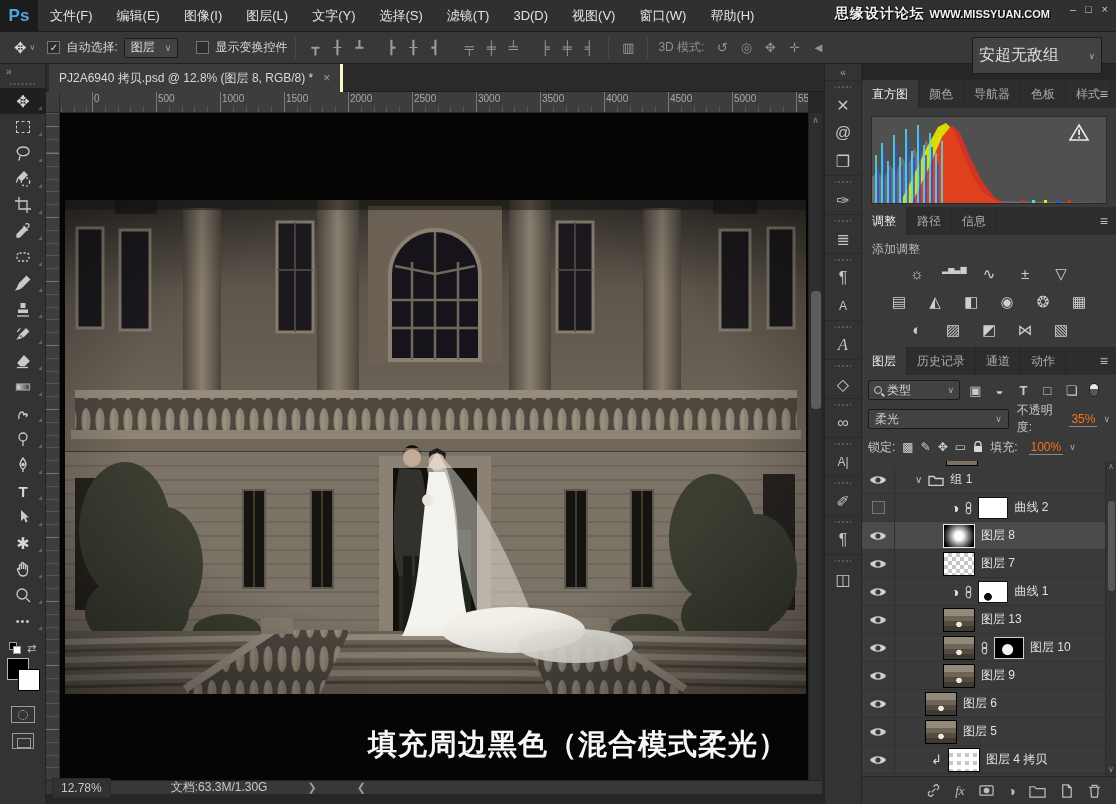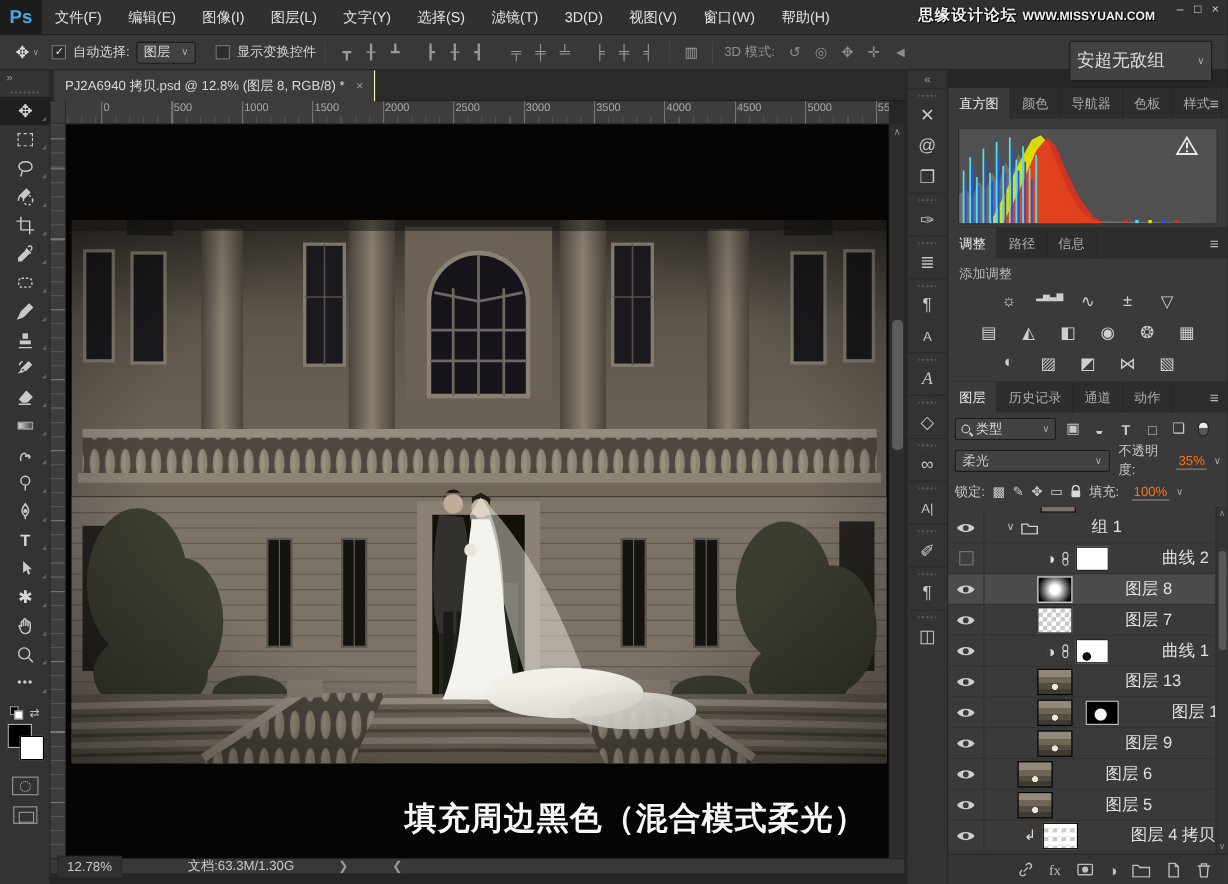--- a/index.html
+++ b/index.html
@@ -37,21 +37,21 @@
   .minisq{width:8px;height:8px;border:1px solid #999;}
   #bigsw{position:relative;width:36px;height:36px;margin:2px auto 0;}
   #fgsw{position:absolute;left:2px;top:0;width:22px;height:22px;background:#000;border:1px solid #b5b5b5;}
   #bgsw{position:absolute;left:13px;top:11px;width:22px;height:22px;background:#fff;border:1px solid #000;}
   #qmask{width:24px;height:17px;border:1px solid #9a9a9a;margin:12px auto 0;display:flex;align-items:center;justify-content:center;}
   #qmask i{width:10px;height:10px;border:1px dotted #bdbdbd;border-radius:50%;}
   #scrmode{width:22px;height:16px;border:1px solid #9a9a9a;margin:10px auto 0;position:relative;}
   #scrmode i{position:absolute;left:4px;top:4px;width:14px;height:10px;border:1px solid #9a9a9a;background:#333;}
   
   #tabbar{position:absolute;left:46px;top:64px;width:778px;height:28px;background:#2a2a2a;border-bottom:1px solid #1c1c1c;}
-  #doctab{position:absolute;left:3px;top:0;height:28px;background:#3c3c3c;border-right:1px solid #fef9c3;display:flex;align-items:center;padding:0 10px;color:#d8d8d8;font-size:12px;}
+  #doctab{position:absolute;left:3px;top:0;height:28px;background:#3c3c3c;border-right:3px solid #fef9c3;display:flex;align-items:center;padding:0 10px;color:#d8d8d8;font-size:12px;}
   #doctab .x{margin-left:10px;color:#9a9a9a;font-size:12px;}
   #corner{position:absolute;left:46px;top:92px;width:14px;height:21px;background:#3d3d3d;border-right:1px solid #2a2a2a;border-bottom:1px solid #2a2a2a;}
   #hruler{position:absolute;left:60px;top:92px;width:748px;height:21px;background:#3d3d3d;border-bottom:1px solid #2a2a2a;overflow:hidden;
     background-image:repeating-linear-gradient(to right,#777 0 1px,transparent 1px 64px),repeating-linear-gradient(to right,#565656 0 1px,transparent 1px 12.8px);
     background-position:32px 0,32px 14px;background-size:auto 21px,auto 7px;background-repeat:repeat-x;}
   .rtick{position:absolute;top:1px;color:#a8a8a8;font-size:10px;}
   #vruler{position:absolute;left:46px;top:113px;width:14px;height:667px;background:#3d3d3d;border-right:1px solid #2a2a2a;
     background-image:repeating-linear-gradient(to bottom,#777 0 1px,transparent 1px 64px),repeating-linear-gradient(to bottom,#565656 0 1px,transparent 1px 12.8px);
     background-position:0 40px,7px 40px;background-size:14px auto,7px auto;}
   #canvas{position:absolute;left:60px;top:113px;width:748px;height:667px;background:#050505;overflow:hidden;}
@@ -94,38 +94,38 @@
   .lockico{color:#cfcfcf;font-size:12px;}
   .valbox{display:inline-flex;align-items:center;margin-left:4px;}
   .valbox b{font-weight:normal;color:#f97316;border-bottom:1px solid #8a8a8a;padding:0 2px;}
   .valbox .cv{margin-left:6px;color:#aaa;font-size:9px;}
   #layerlist{position:absolute;left:0;top:114px;width:254px;height:315px;overflow:hidden;background:#3a3a3a;}
   .lrow{height:28px;display:flex;align-items:stretch;border-bottom:1px solid #323232;position:relative;}
   .lrow.sel{background:#4b4b4b;}
   .eyebox{width:33px;flex:none;border-right:1px solid #2f2f2f;display:flex;align-items:center;justify-content:center;}
   .eyeoff{width:13px;height:13px;border:1px solid #767676;background:#3f3f3f;}
   .lcont{display:flex;align-items:center;gap:6px;flex:1;min-width:0;}
-  .lname{color:#e0e0e0;font-size:15px;white-space:nowrap;margin-left:42px;}
+  .lname{color:#e0e0e0;font-size:12px;white-space:nowrap;}
   .th{width:32px;height:24px;border:1px solid #000;flex:none;}
   .th-photo{background-image:radial-gradient(circle at 50% 70%,#ece8df 0 2.5px,rgba(0,0,0,0) 3px),linear-gradient(180deg,#93897a 0 30%,#6e6557 30% 55%,#544c41 55% 78%,#3e3931 78%);}
   .th-blob{background:radial-gradient(circle at 50% 50%,#ffffff 0 4px,#8d8d8d 9px,#222 14px,#000 16px);border-color:#e6e6e6;}
   .th-checker,.th-checker-lite{background-color:#fff;background-image:linear-gradient(45deg,#c6c6c6 25%,transparent 25% 75%,#c6c6c6 75%),linear-gradient(45deg,#c6c6c6 25%,transparent 25% 75%,#c6c6c6 75%);background-size:8px 8px;background-position:0 0,4px 4px;}
   .th-checker-lite{background-image:linear-gradient(#fff 0 50%,rgba(255,255,255,0) 50%),linear-gradient(45deg,#c6c6c6 25%,transparent 25% 75%,#c6c6c6 75%),linear-gradient(45deg,#c6c6c6 25%,transparent 25% 75%,#c6c6c6 75%);}
   .mask{width:30px;height:22px;border:1px solid #111;background:#fff;flex:none;}
   .mask.curve1{background-image:radial-gradient(circle at 32% 74%,#0a0a0a 0 3.5px,transparent 4.2px);}
   .mask.blackblob{background:#000;background-image:radial-gradient(circle at 45% 58%,#f5f5f5 0 5px,transparent 6px);border-color:#cfcfcf;}
   .adjcirc{color:#e0e0e0;font-size:14px;}
   .clip{color:#dedede;font-size:13px;}
   .gchev{color:#bdbdbd;font-size:10px;}
   #listscroll{position:absolute;right:0;top:114px;width:11px;height:315px;background:#343434;border-left:1px solid #2c2c2c;}
   #listscroll .ar{display:block;text-align:center;color:#909090;font-size:8px;height:12px;line-height:12px;}
   #listthumb{position:absolute;left:2px;top:40px;width:7px;height:90px;background:#585858;border-radius:3px;}
   #layerbottom{position:absolute;left:0;top:429px;width:254px;height:28px;background:#353535;border-top:1px solid #272727;display:flex;align-items:center;justify-content:flex-end;gap:13px;padding:0 14px;}
   #layerbottom svg{stroke:#bdbdbd;fill:none;stroke-width:1.3;}
-  .fxtxt{color:#bdbdbd;font-size:13px;font-family:"Liberation Serif","DejaVu Serif",serif;}
+  .fxtxt{color:#bdbdbd;font-style:italic;font-size:13px;font-family:"Liberation Serif","DejaVu Serif",serif;}
   .sliver{height:5px;display:flex;}
   .sliver i{margin-left:84px;width:32px;background:#7a7164;border:1px solid #000;border-top:none;}
 </style>
 </head>
 <body>
 
 <div id="menubar">
   <div id="pslogo">Ps</div>
   <span class="mitem">文件(F)</span>
   <span class="mitem">编辑(E)</span>

